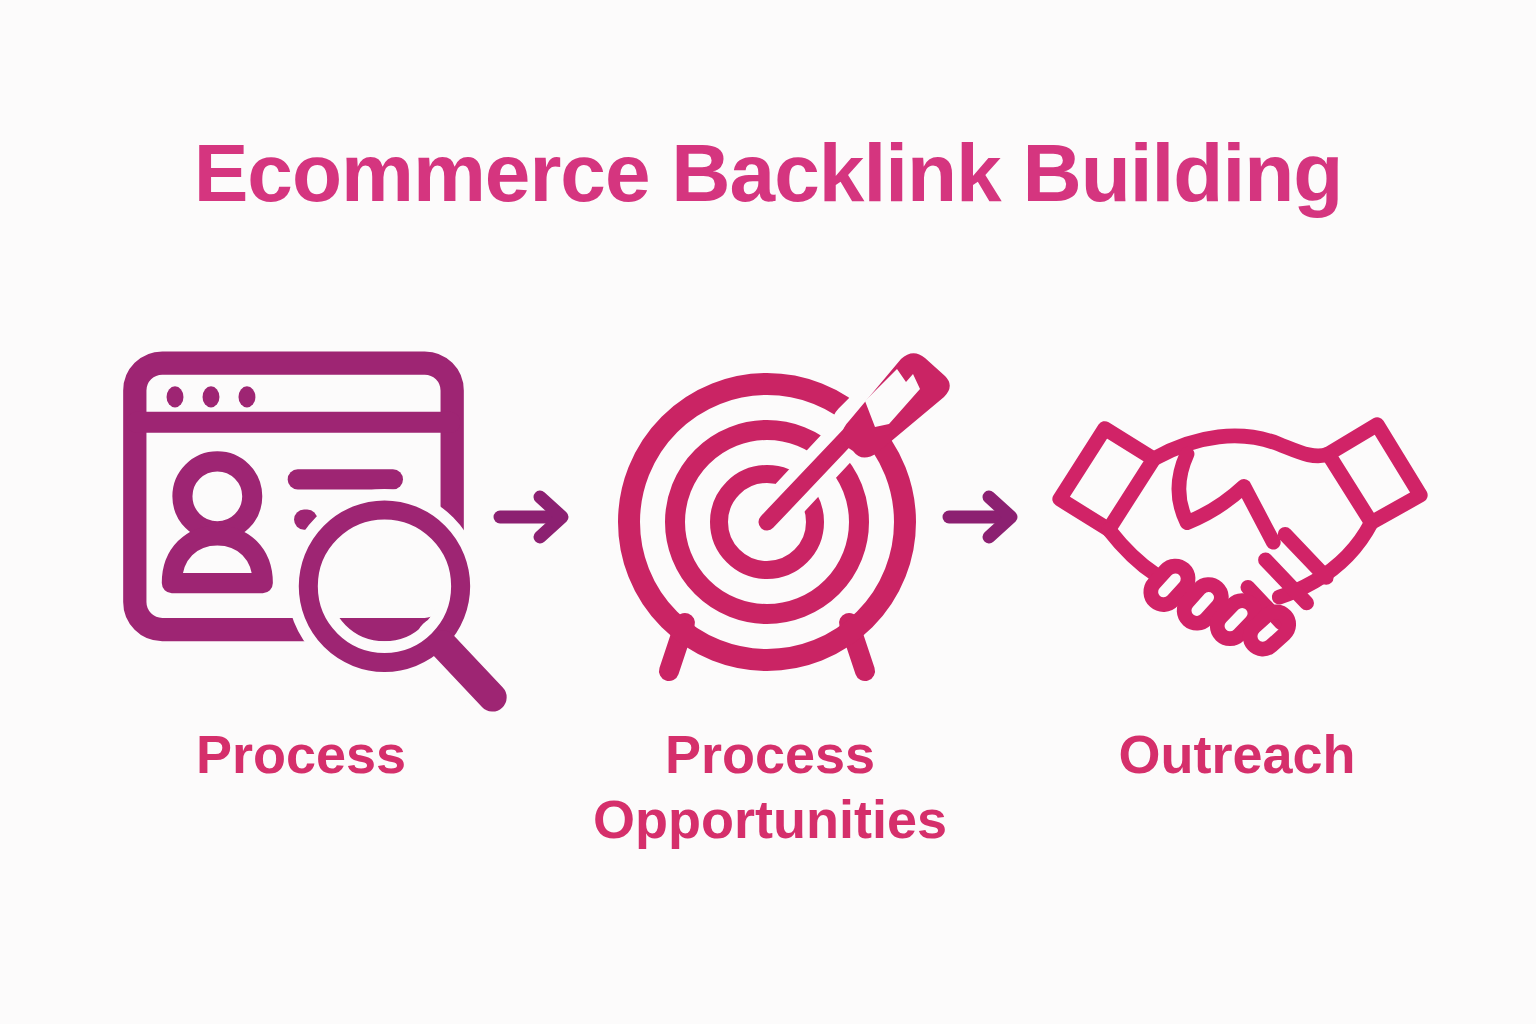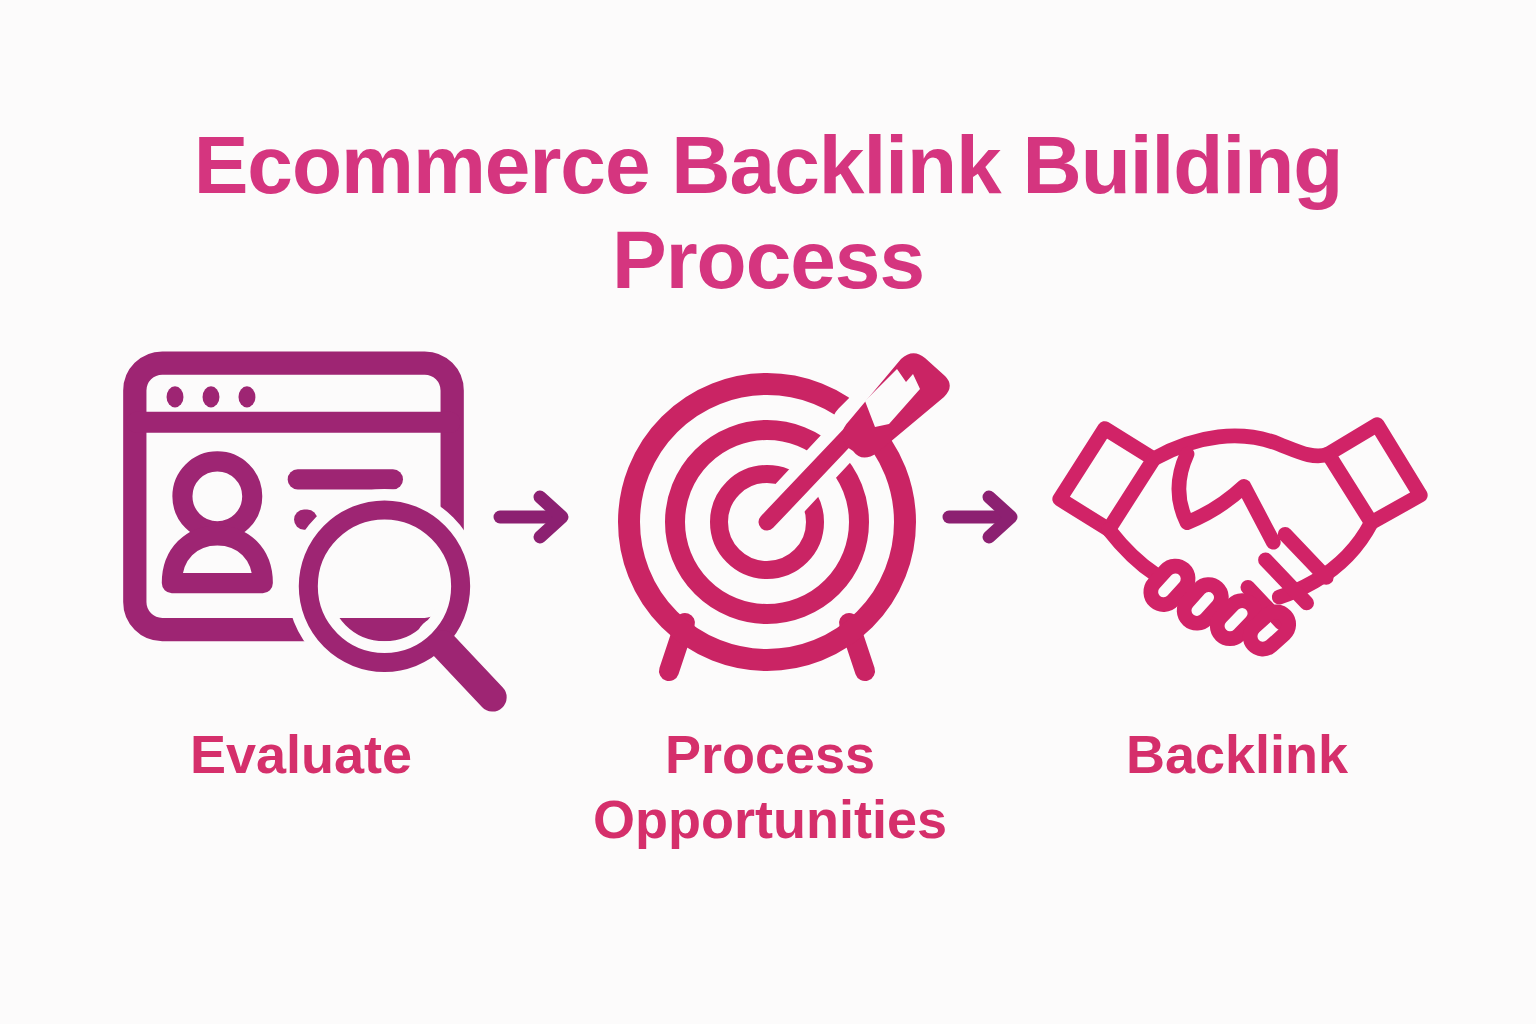--- a/index.html
+++ b/index.html
@@ -17,21 +17,21 @@
     background:var(--color-background);
     font-family:"Liberation Sans","DejaVu Sans",sans-serif;
     position:relative;overflow:hidden;
   }
   .title{
     position:absolute;top:62px;left:0;width:1536px;
     text-align:center;color:var(--color-title);
     font-size:82px;font-weight:700;line-height:1.16;
     letter-spacing:-1px;
   }
-  .title span{display:block;}
+  .title span{display:block;margin-top:8px;}
   .step-label{
     position:absolute;top:722px;width:430px;
     text-align:center;color:var(--color-label);
     font-size:54px;font-weight:700;line-height:1.2;
   }
   #label-evaluate{left:86px;}
   #label-identify{left:555px;}
   #label-outreach{left:1022px;}
   .icon{position:absolute;display:block;}
   #icon-evaluate{left:120px;top:348px;width:402px;height:376px;}
@@ -47,21 +47,20 @@
   #icon-outreach .stk{stroke:var(--color-icon-outreach);}
   .arrow .stk{stroke:var(--color-arrow);}
   svg .gap{fill:none;stroke:var(--color-background);stroke-linecap:round;stroke-linejoin:round;}
   svg .gapfill{fill:var(--color-background);stroke:none;}
 </style>
 </head>
 <body>
 
 <h1 class="title">
   <span>Ecommerce Backlink Building</span>
-  <span>Process</span>
 </h1>
 
 <div>
 
   <svg id="icon-evaluate" class="icon" viewBox="0 0 380 355" aria-hidden="true">
     <g stroke-width="19" class="stk">
       <rect x="14" y="14" width="300" height="252" rx="26" stroke-width="22"></rect>
       <line x1="16" y1="70" x2="312" y2="70" stroke-width="20"></line>
       <circle cx="92" cy="140" r="33"></circle>
       <path d="M49,222 C49,194 68,177 92,177 C116,177 135,194 135,222 L49,222 Z"></path>
@@ -74,21 +73,21 @@
       <ellipse cx="120" cy="46" rx="8" ry="10"></ellipse>
     </g>
 
     <circle class="gap" cx="250" cy="225" r="72" stroke-width="40"></circle>
     <line class="gap" x1="303" y1="278" x2="352" y2="330" stroke-width="48"></line>
     <g class="stk">
       <circle cx="250" cy="225" r="72" stroke-width="18"></circle>
       <line x1="305" y1="280" x2="352" y2="330" stroke-width="27"></line>
     </g>
   </svg>
-  <div class="step-label" id="label-evaluate">Evaluate</div>
+  <div class="step-label" id="label-evaluate">Process</div>
 
   <svg id="arrow-1" class="icon arrow" viewBox="0 0 95 60" aria-hidden="true">
     <g stroke-width="13" class="stk">
       <line x1="8" y1="30" x2="64" y2="30"></line>
       <path d="M48,10 L70,30 L48,50"></path>
     </g>
   </svg>
 
   <svg id="icon-target" class="icon" viewBox="0 0 345 380" aria-hidden="true">
     <g class="stk">
@@ -133,15 +132,15 @@
       <line x1="246" y1="140" x2="288" y2="184"></line>
       <line x1="226" y1="166" x2="268" y2="210"></line>
       <line x1="208" y1="194" x2="242" y2="230"></line>
 
       <rect x="-22" y="-13" width="44" height="26" rx="13" transform="translate(128,192) rotate(-48)"></rect>
       <rect x="-22" y="-13" width="44" height="26" rx="13" transform="translate(162,211) rotate(-48)"></rect>
       <rect x="-22" y="-13" width="44" height="26" rx="13" transform="translate(196,227) rotate(-46)"></rect>
       <rect x="-22" y="-13" width="44" height="26" rx="13" transform="translate(230,238) rotate(-42)"></rect>
     </g>
   </svg>
-  <div class="step-label" id="label-outreach">Backlink</div>
+  <div class="step-label" id="label-outreach">Outreach</div>
 
 </div>
 
 </body></html>

